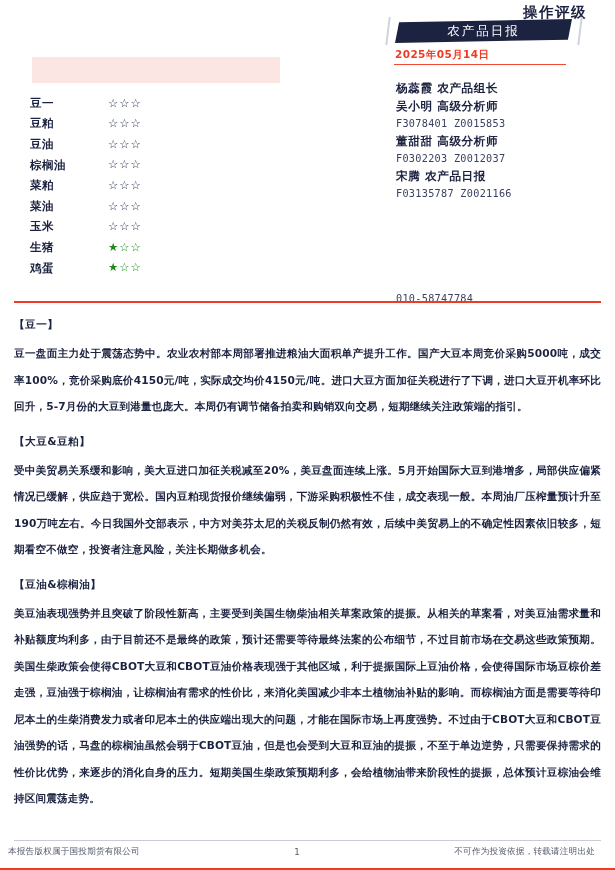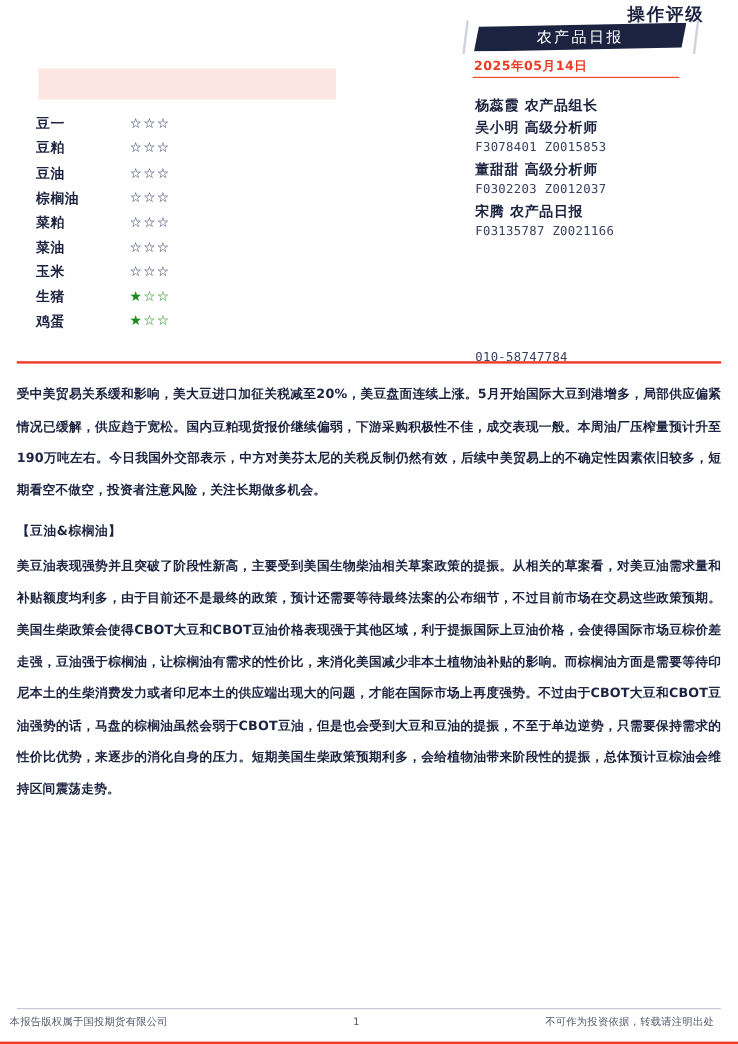--- a/index.html
+++ b/index.html
@@ -331,20 +331,25 @@
 
   <div class="contact-block">
     <div class="contact-line">010-58747784</div>
   </div>
 
   <div class="header-rule"></div>
 </div>
 
 <div class="content">
   <div class="section">
+    <div class="section-title">【豆一】</div>
+    <div class="section-body">豆一盘面主力处于震荡态势中。农业农村部本周部署推进粮油大面积单产提升工作。国产大豆本周竞价采购5000吨，成交率100%，竞价采购底价4150元/吨，实际成交均价4150元/吨。进口大豆方面加征关税进行了下调，进口大豆开机率环比回升，5-7月份的大豆到港量也庞大。本周仍有调节储备拍卖和购销双向交易，短期继续关注政策端的指引。</div>
+  </div>
+  <div class="section">
+    <div class="section-title">【大豆&amp;豆粕】</div>
     <div class="section-body">受中美贸易关系缓和影响，美大豆进口加征关税减至20%，美豆盘面连续上涨。5月开始国际大豆到港增多，局部供应偏紧情况已缓解，供应趋于宽松。国内豆粕现货报价继续偏弱，下游采购积极性不佳，成交表现一般。本周油厂压榨量预计升至190万吨左右。今日我国外交部表示，中方对美芬太尼的关税反制仍然有效，后续中美贸易上的不确定性因素依旧较多，短期看空不做空，投资者注意风险，关注长期做多机会。</div>
   </div>
   <div class="section">
     <div class="section-title">【豆油&amp;棕榈油】</div>
     <div class="section-body">美豆油表现强势并且突破了阶段性新高，主要受到美国生物柴油相关草案政策的提振。从相关的草案看，对美豆油需求量和补贴额度均利多，由于目前还不是最终的政策，预计还需要等待最终法案的公布细节，不过目前市场在交易这些政策预期。美国生柴政策会使得CBOT大豆和CBOT豆油价格表现强于其他区域，利于提振国际上豆油价格，会使得国际市场豆棕价差走强，豆油强于棕榈油，让棕榈油有需求的性价比，来消化美国减少非本土植物油补贴的影响。而棕榈油方面是需要等待印尼本土的生柴消费发力或者印尼本土的供应端出现大的问题，才能在国际市场上再度强势。不过由于CBOT大豆和CBOT豆油强势的话，马盘的棕榈油虽然会弱于CBOT豆油，但是也会受到大豆和豆油的提振，不至于单边逆势，只需要保持需求的性价比优势，来逐步的消化自身的压力。短期美国生柴政策预期利多，会给植物油带来阶段性的提振，总体预计豆棕油会维持区间震荡走势。</div>
   </div>
 </div>
 
 <div class="footer-rule"></div>
 <div class="footer">

